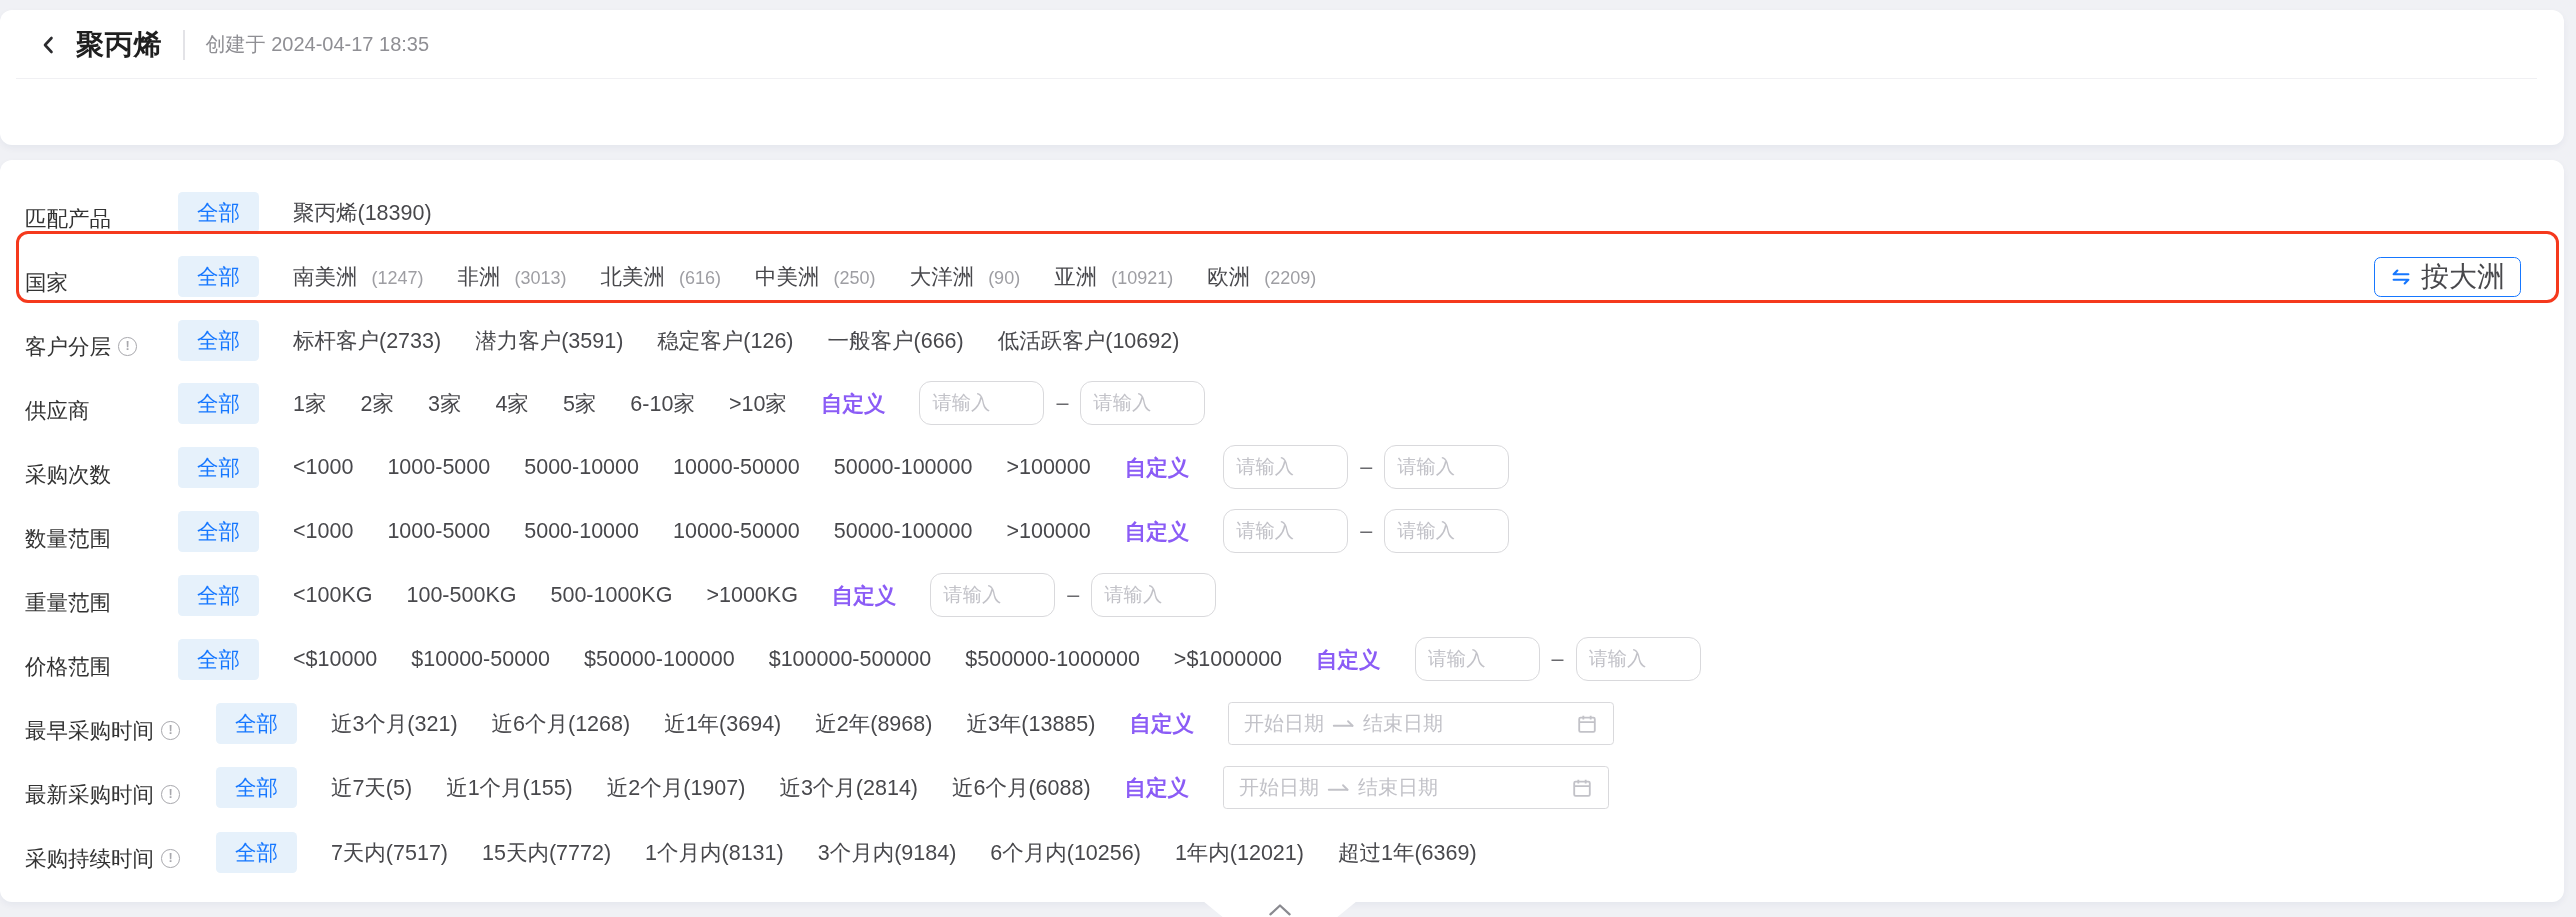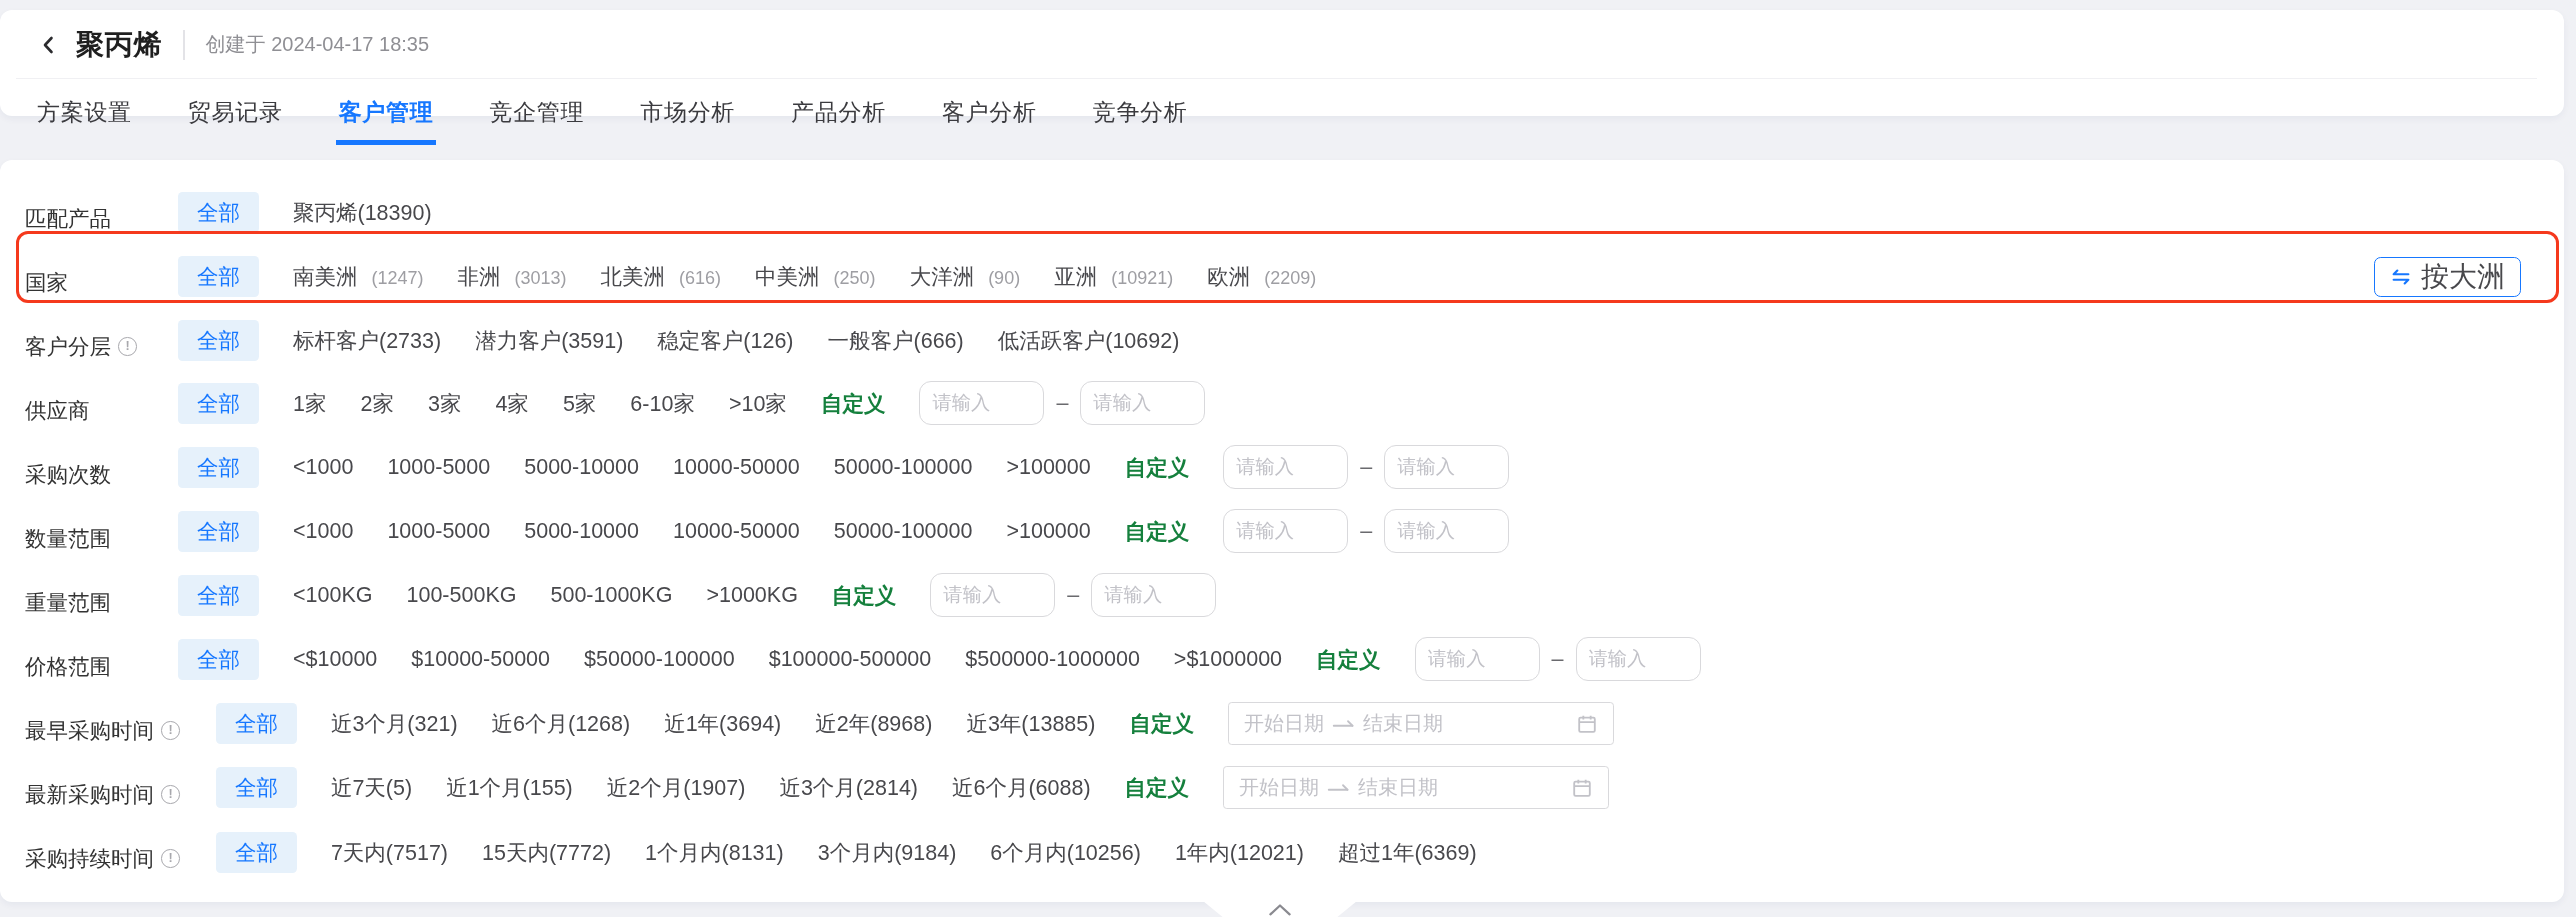--- a/index.html
+++ b/index.html
@@ -8,21 +8,21 @@
   }
   *{box-sizing:border-box}
   html,body{margin:0;padding:0}
   body{
     width:2576px;height:917px;position:relative;overflow:hidden;
     background:var(--page-bg);
     font-family:"Liberation Sans","DejaVu Sans",sans-serif;color:var(--text);
   }
   .card{position:absolute;left:0;width:2564px;background:#fff;border-radius:12px;
         box-shadow:0 3px 7.4px rgba(20,40,90,.05)}
-  .header-card{top:10.4px;height:106px}
+  .header-card{top:10.4px;height:135px}
   .filter-card{top:160px;height:742px;padding-top:9px}
 
   
   .title-row{height:69px;display:flex;align-items:center;padding-left:37px;position:relative}
   .title-row::after{content:"";position:absolute;left:16.3px;right:27px;bottom:0;height:1.5px;background:#f0f0f3}
   .back{display:inline-flex;margin-right:15px;cursor:pointer}
   .page-title{font-size:28px;font-weight:700;color:#1f1f1f;margin:0;letter-spacing:0.7px}
   .vdiv{width:1.5px;height:30px;background:#e3e3e7;margin:0 21px}
   .created{font-size:20px;color:#8f8f94}
 
@@ -36,21 +36,21 @@
   .frow{height:64px;display:flex;align-items:flex-end;padding:0 43px 0 25px;white-space:nowrap}
   .flabel{display:flex;align-items:center;gap:7.4px;min-width:117px;margin-right:36px;
           font-size:21.5px;color:#333;flex-shrink:0}
   .info{width:18.5px;height:18.5px;border:1.5px solid #a8a8ad;border-radius:50%;color:#a8a8ad;
         font-size:12.6px;font-weight:700;display:inline-flex;align-items:center;justify-content:center;
         line-height:1;cursor:pointer}
   .fopts{display:flex;align-items:center;gap:34px;font-size:21.5px;color:#48484c;flex:1;min-width:0}
   .badge{background:var(--badge-bg);color:var(--accent);padding:6px 19px;border-radius:4.5px;cursor:pointer;flex-shrink:0}
   .opt{cursor:pointer;flex-shrink:0}
   .count{font-size:18px;color:var(--muted);margin-left:14px}
-  .custom{font-weight:700;color:#15803d;flex-shrink:0}
+  .custom{font-weight:700;color:#8b5cf6;flex-shrink:0}
   .pair{display:flex;align-items:center;gap:12px;flex-shrink:0}
   input.range{width:125px;height:44px;border:1.5px solid var(--border);border-radius:12px;
               font-size:19.3px;padding:0 12px;color:#1d4ed8;outline:none;background:#fff}
   input.range::placeholder{color:var(--placeholder)}
   .dash{color:#6a6a6e}
   .date-box{width:386px;height:43px;border:1.5px solid var(--border);border-radius:3.7px;background:#fff;
             display:flex;align-items:center;gap:6px;padding:0 15px;flex-shrink:0;cursor:text}
   .date-ph{font-size:20px;color:var(--placeholder)}
   .dicon{display:inline-flex;align-items:center}
   .cal{margin-left:auto}
@@ -73,30 +73,20 @@
   <div class="title-row">
     <span class="back">
       <svg width="24" height="24" viewBox="0 0 24 24" fill="none" stroke="#2b2b2e" stroke-width="2.6" stroke-linecap="round" stroke-linejoin="round">
           <path d="M14.5 5 L8 12 L14.5 19"></path>
         </svg>
     </span>
     <h1 class="page-title">聚丙烯</h1>
     <span class="vdiv"></span>
     <span class="created">创建于 2024-04-17 18:35</span>
   </div>
-  <div class="tabs-row" id="tabs">
-      <div class="tab">方案设置</div>
-      <div class="tab">贸易记录</div>
-      <div class="tab active">客户管理</div>
-      <div class="tab">竞企管理</div>
-      <div class="tab">市场分析</div>
-      <div class="tab">产品分析</div>
-      <div class="tab">客户分析</div>
-      <div class="tab">竞争分析</div>
-    </div>
 </div>
 
 <div class="card filter-card" id="filters">
     <div class="frow">
       <div class="flabel">
         <span>匹配产品</span>
       </div>
       <div class="fopts">
         <span class="badge">全部</span>
         <span class="opt">聚丙烯(18390)</span>

